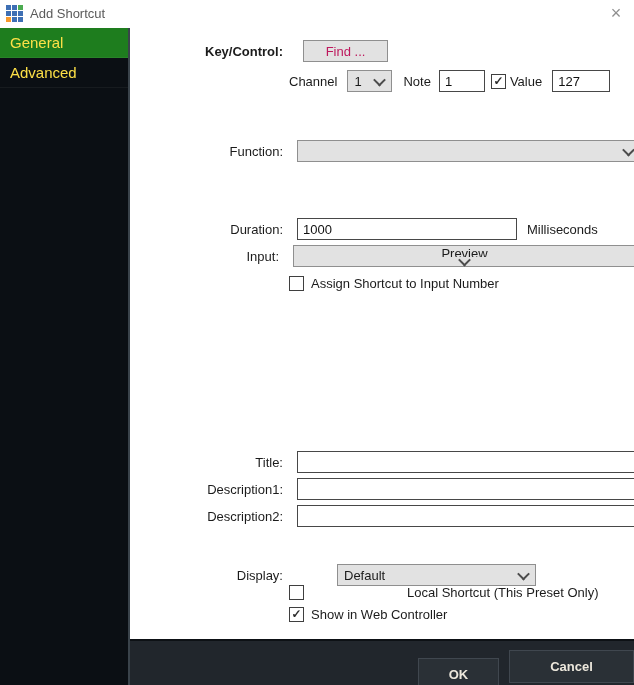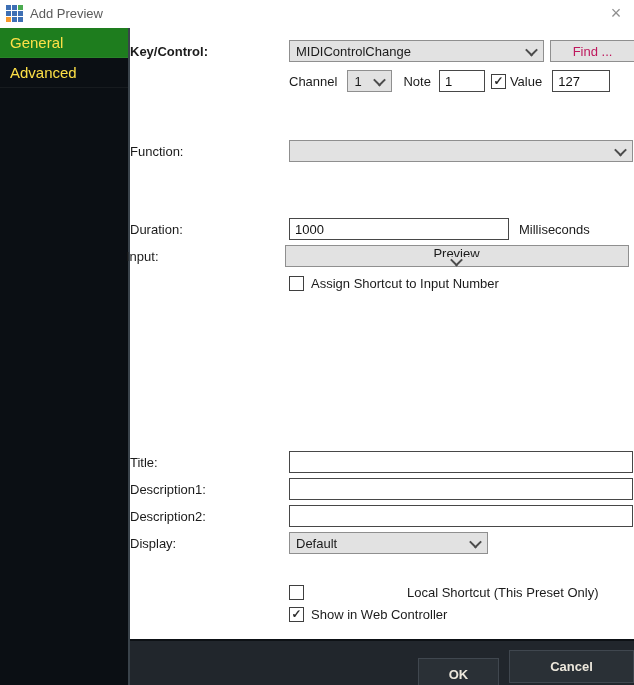--- a/index.html
+++ b/index.html
@@ -19,21 +19,21 @@
 
   
   .sidebar{position:absolute; left:0; top:28px; width:128px; height:657px; background:#0b0f14;
            border-right:2px solid #3a434b; box-sizing:content-box;}
   .tab{height:29px; line-height:29px; padding-left:10px; font-size:15px; color:#fde047;
        border-bottom:1px solid rgba(255,255,255,0.05);}
   .tab.active{background:#1e7d1e;}
 
   
   .row{position:absolute; display:flex; align-items:center; font-size:13px; color:#1b1b1b;}
-  .lbl{width:153px; text-align:left; padding-right:6px; flex:none;}
+  .lbl{width:153px; text-align:right; padding-right:14px; flex:none;}
   .lbl.bold{font-weight:bold;}
   .combo{height:22px; box-sizing:border-box; background:#e2e2e2; border:1px solid #8f8f8f;
          display:flex; align-items:center; justify-content:space-between; padding:0 7px 0 6px; flex:none;}
   .combo .val{font-size:13px; color:#1b1b1b; white-space:nowrap; overflow:hidden;}
   .chev{width:7px; height:7px; border-right:2px solid #4c4c4c; border-bottom:2px solid #4c4c4c;
         transform:rotate(45deg) translate(-1px,-1px); flex:none;}
   .field{height:22px; box-sizing:border-box; background:#ffffff; border:1px solid #474747;
          display:flex; align-items:center; padding:0 5px; flex:none; font-size:13px; color:#111;}
   .btn{height:22px; box-sizing:border-box; background:#e2e2e2; border:1px solid #8f8f8f;
        display:flex; align-items:center; justify-content:center; font-size:13px; color:#be185d; flex:none;}
@@ -60,35 +60,31 @@
       <span></span>
         <span></span>
         <span class="g"></span>
       <span></span>
         <span></span>
         <span></span>
       <span class="o"></span>
         <span></span>
         <span></span>
     </div>
-    <div class="win-title">Add Preview</div>
+    <div class="win-title">Add Shortcut</div>
     <div class="win-close">×</div>
   </div>
 
   <div class="sidebar">
     <div class="tab active">General</div>
     <div class="tab">Advanced</div>
   </div>
 
   <div class="row" style="left:130px; top:40px;">
     <div class="lbl bold">Key/Control:</div>
-    <div class="combo" style="width:255px;">
-      <span class="val">MIDIControlChange</span>
-      <span class="chev"></span>
-    </div>
     <span class="gap6"></span>
     <div class="btn" style="width:85px;">Find ...</div>
   </div>
 
   <div class="row" style="left:289px; top:70px;">
     <span>Channel</span>
     <span class="gap10"></span>
     <div class="combo" style="width:45px;">
       <span class="val">1</span>
       <span class="chev"></span>
@@ -144,21 +140,21 @@
   <div class="row" style="left:130px; top:478px;">
     <div class="lbl">Description1:</div>
     <div class="field" style="width:344px;"></div>
   </div>
 
   <div class="row" style="left:130px; top:505px;">
     <div class="lbl">Description2:</div>
     <div class="field" style="width:344px;"></div>
   </div>
 
-  <div class="row" style="left:130px; top:532px;">
+  <div class="row" style="left:130px; top:564px;gap:40px;">
     <div class="lbl">Display:</div>
     <div class="combo" style="width:199px;">
       <span class="val">Default</span>
       <span class="chev"></span>
     </div>
   </div>
 
   <div class="row" style="left:289px; top:585px;gap:48px;">
     <div class="cb"></div>
     <span class="gap7"></span>

